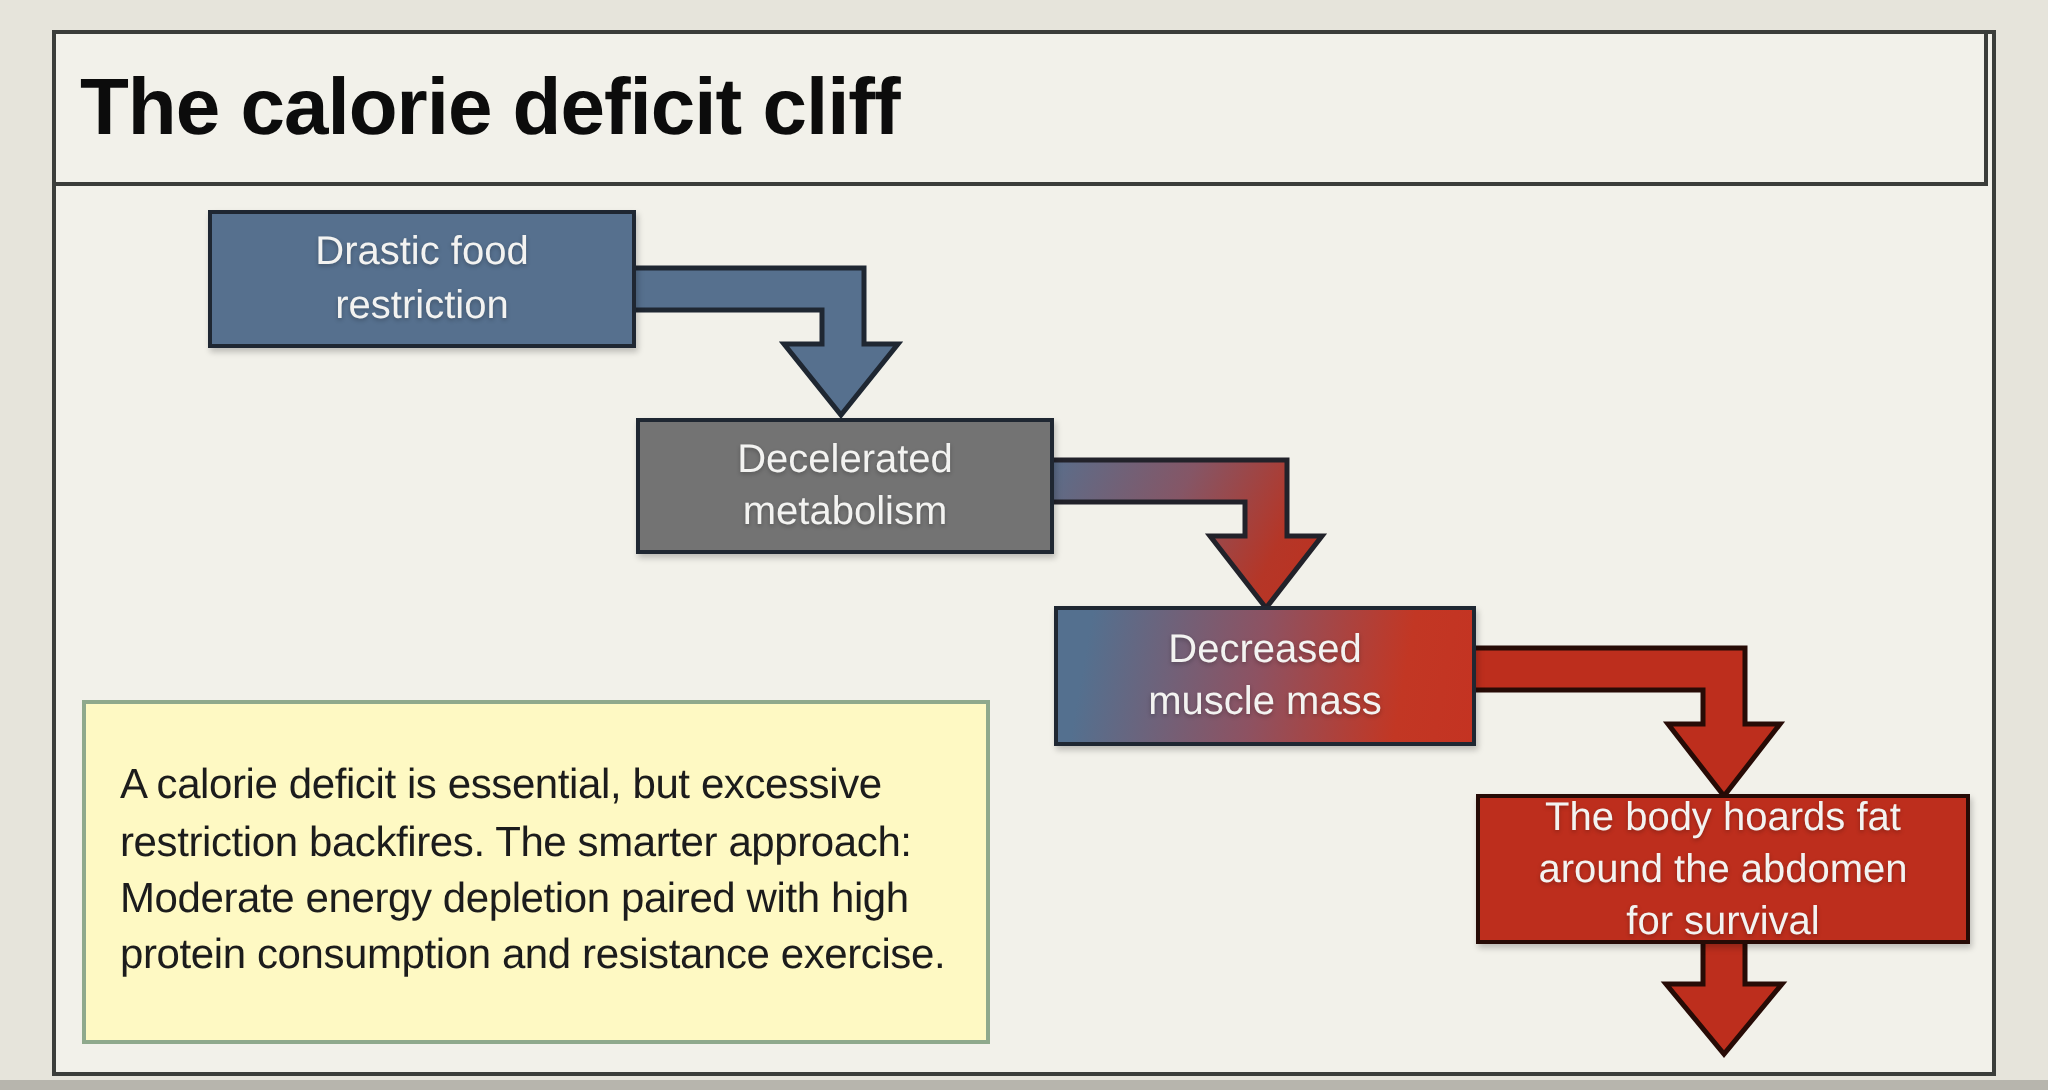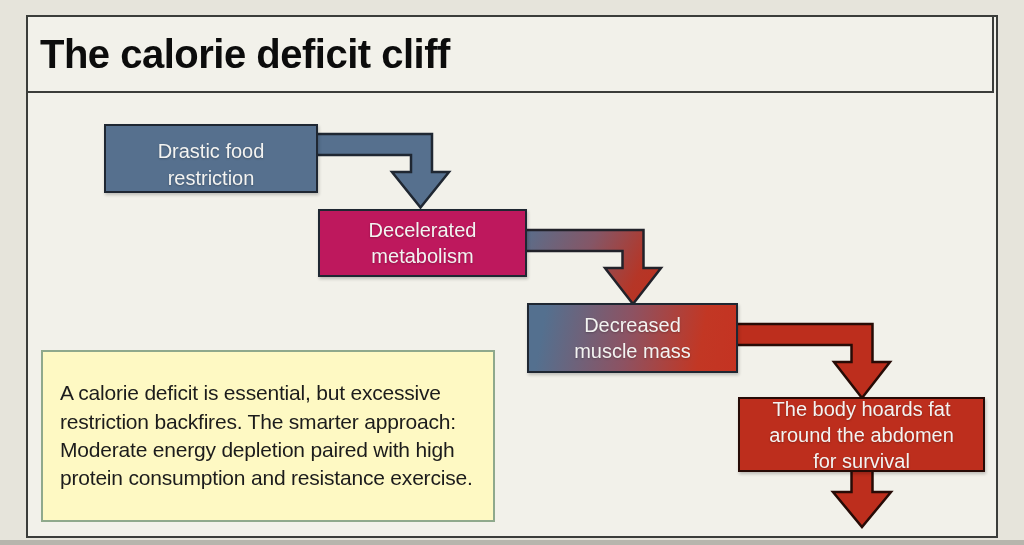--- a/index.html
+++ b/index.html
@@ -43,21 +43,21 @@
     display:flex;align-items:center;justify-content:center;
     text-align:center;
     color:#f3f3f1;
     box-sizing:border-box;
     border:2.5px solid #1f2732;
     z-index:2;
     box-shadow:1px 2px 3px rgba(0,0,0,0.22);
     text-shadow:0 1px 2px rgba(0,0,0,0.25);
   }
   .step .lbl{display:block;}
-  #step-1{left:104px;top:124px;width:214px;height:69px;font-size:20px;line-height:1.32;align-items:flex-end;}
+  #step-1{left:104px;top:105px;width:214px;height:69px;font-size:20px;line-height:1.32;}
   #step-1 .lbl{max-width:135px;}
   #step-2{left:318px;top:209px;width:209px;height:68px;font-size:20px;line-height:1.32;}
   #step-2 .lbl{max-width:140px;}
   #step-3{left:527px;top:303px;width:211px;height:70px;font-size:20px;line-height:1.32;
     background:linear-gradient(100deg,#54708f 8%,#8d5262 48%,#c23724 82%,#c43322 100%);}
   #step-3 .lbl{max-width:150px;}
   #step-4{left:738px;top:397px;width:247px;height:75px;font-size:20px;line-height:1.3;
     border-color:#270b06;}
   #step-4 .lbl{max-width:200px;}
   #note-box{
@@ -103,21 +103,21 @@
     <path d="M316,134 H432 V172 H449 L420.5,207.5 L392,172 H411 V155 H316 Z" stroke="#1f2732" stroke-width="2.5" fill="#56708e"></path>
     <path d="M525,230 H643.5 V268 H661 L633,304 L605,268 H622.5 V251 H525 Z" fill="url(#gradArrow2)" stroke="#22222a" stroke-width="2.5"></path>
     <path d="M736,324 H872.5 V362 H890 L862,398 L834,362 H851.5 V345 H736 Z" stroke="#270b06" stroke-width="2.5" fill="#bd2e1d"></path>
     <path d="M851.5,470 H872.5 V492 H891 L862,527 L833,492 H851.5 Z" stroke="#270b06" stroke-width="2.5" fill="#bd2e1d"></path>
   </svg>
 
   <div id="step-1" class="step" style="background-color: rgb(86, 112, 142);">
     <span class="lbl">Drastic food restriction</span>
   </div>
 
-  <div id="step-2" class="step" style="background-color: #be185d;">
+  <div id="step-2" class="step" style="background-color: #737373;">
     <span class="lbl">Decelerated metabolism</span>
   </div>
 
   <div id="step-3" class="step">
     <span class="lbl">Decreased muscle mass</span>
   </div>
 
   <div id="step-4" class="step" style="background-color: rgb(189, 46, 29);">
     <span class="lbl">The body hoards fat around the abdomen for survival</span>
   </div>

